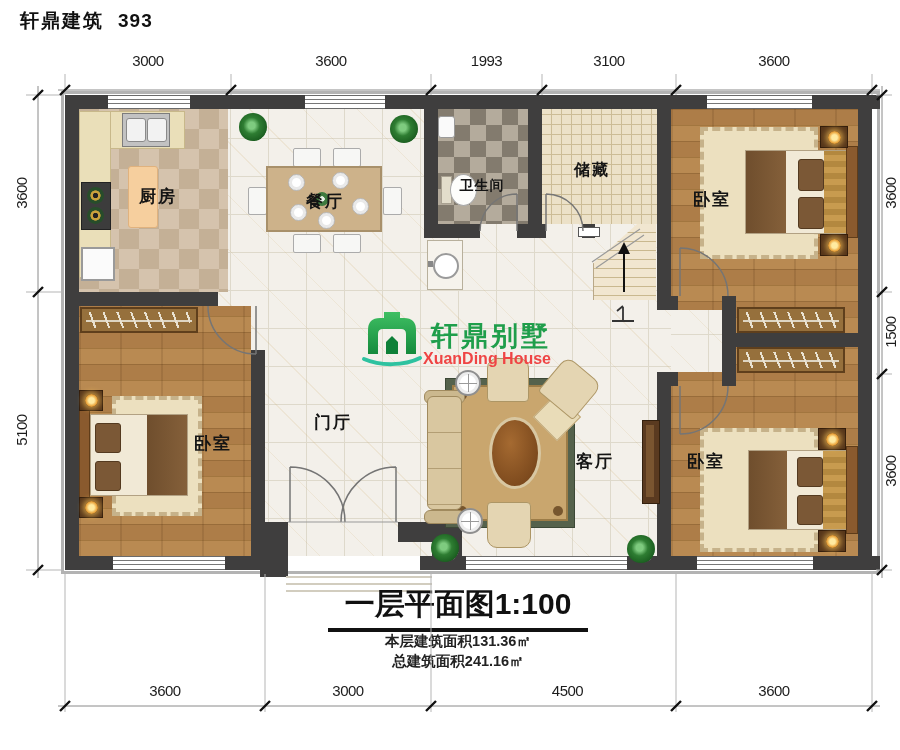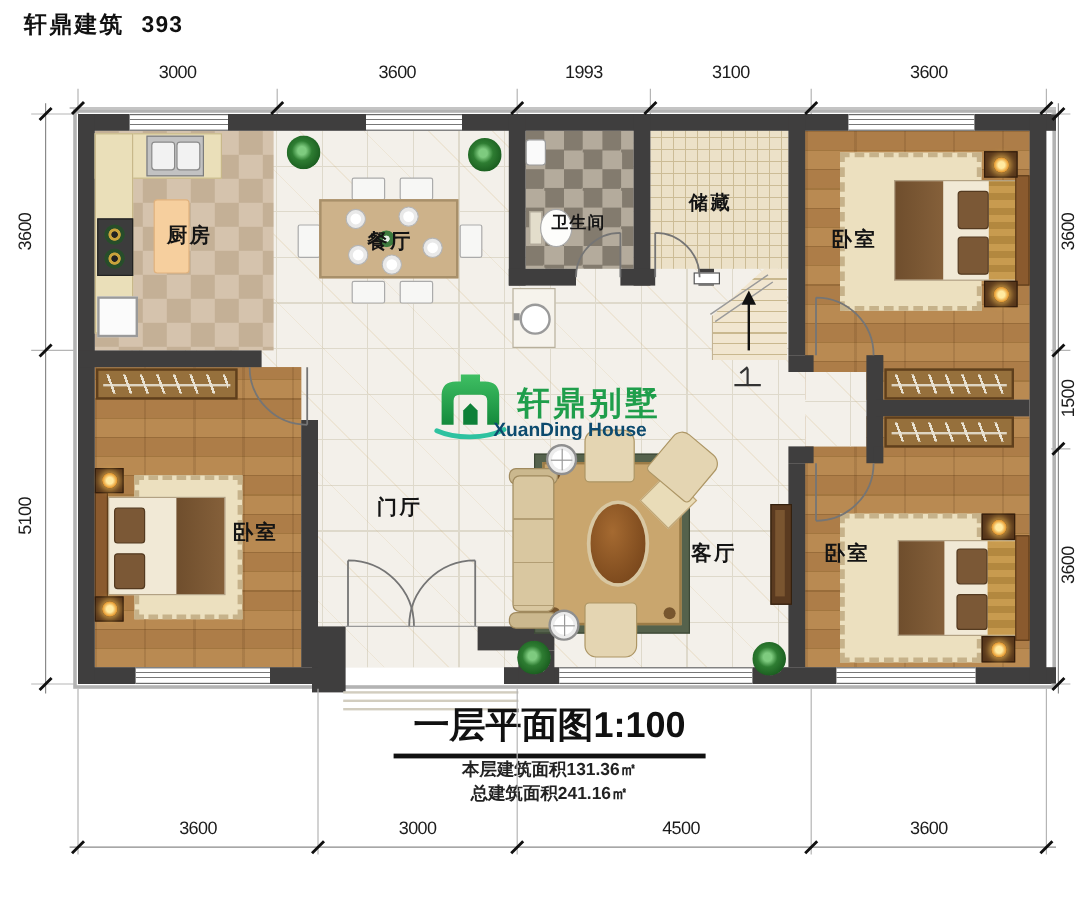--- a/index.html
+++ b/index.html
@@ -255,21 +255,21 @@
     <linearGradient id="lg" x1="0" y1="0" x2="0" y2="1">
       <stop offset="0" stop-color="#3fbf63"></stop>
         <stop offset="1" stop-color="#148a3c"></stop>
     </linearGradient>
   </defs>
   <path d="M8,46 V22 Q8,10 20,10 H24 V4 H40 V10 H44 Q56,10 56,22 V46 H46 V26 Q46,21 41,21 H23 Q18,21 18,26 V46 Z" fill="url(#lg)"></path>
   <path d="M26,46 V34 L32,28 L38,34 V46 Z" fill="#0e8038"></path>
   <path d="M4,51 C20,58 44,58 60,50" stroke="#2ec2a0" stroke-width="4" fill="none" stroke-linecap="round"></path>
 </svg>
 <div class="logo-cn" style="left:424px;top:318px;width:134px;color:#1f9e4b">轩鼎别墅</div>
-<div class="logo-en" style="left:408px;top:350px;width:134px;color:#0c4a6e">XuanDing House</div>
+<div class="logo-en" style="left:420px;top:350px;width:134px;color:#ef4444">XuanDing House</div>
 
 <div class="dim" style="left:65px;top:52px;width:166px">3000</div>
 <div class="dim" style="left:231px;top:52px;width:200px">3600</div>
 <div class="dim" style="left:431px;top:52px;width:111px">1993</div>
 <div class="dim" style="left:542px;top:52px;width:134px">3100</div>
 <div class="dim" style="left:676px;top:52px;width:196px">3600</div>
 
 <div class="dim" style="left:65px;top:682px;width:200px">3600</div>
 <div class="dim" style="left:265px;top:682px;width:166px">3000</div>
 <div class="dim" style="left:431px;top:682px;width:273px">4500</div>

